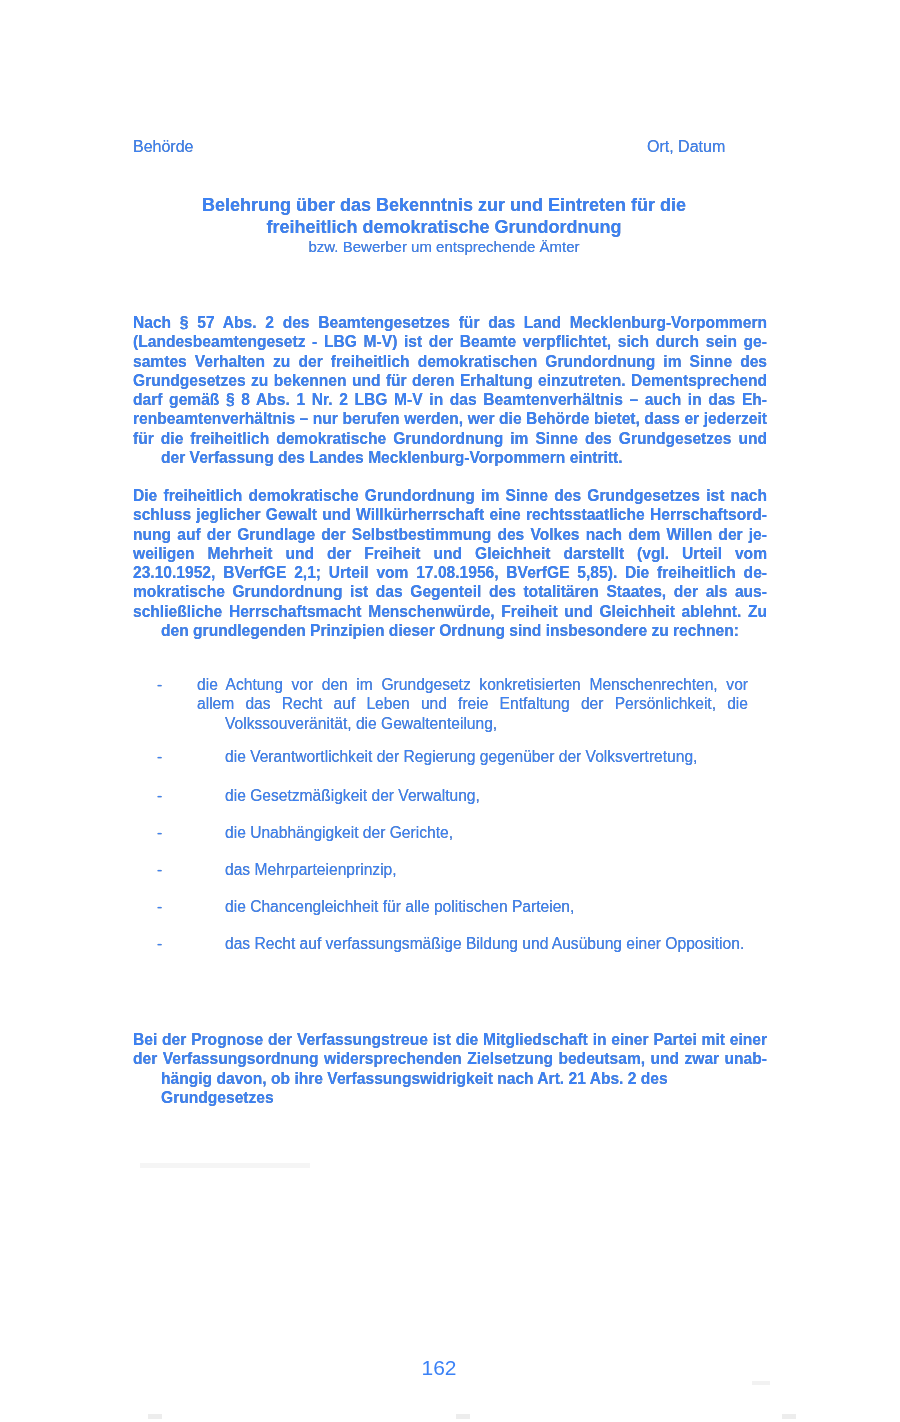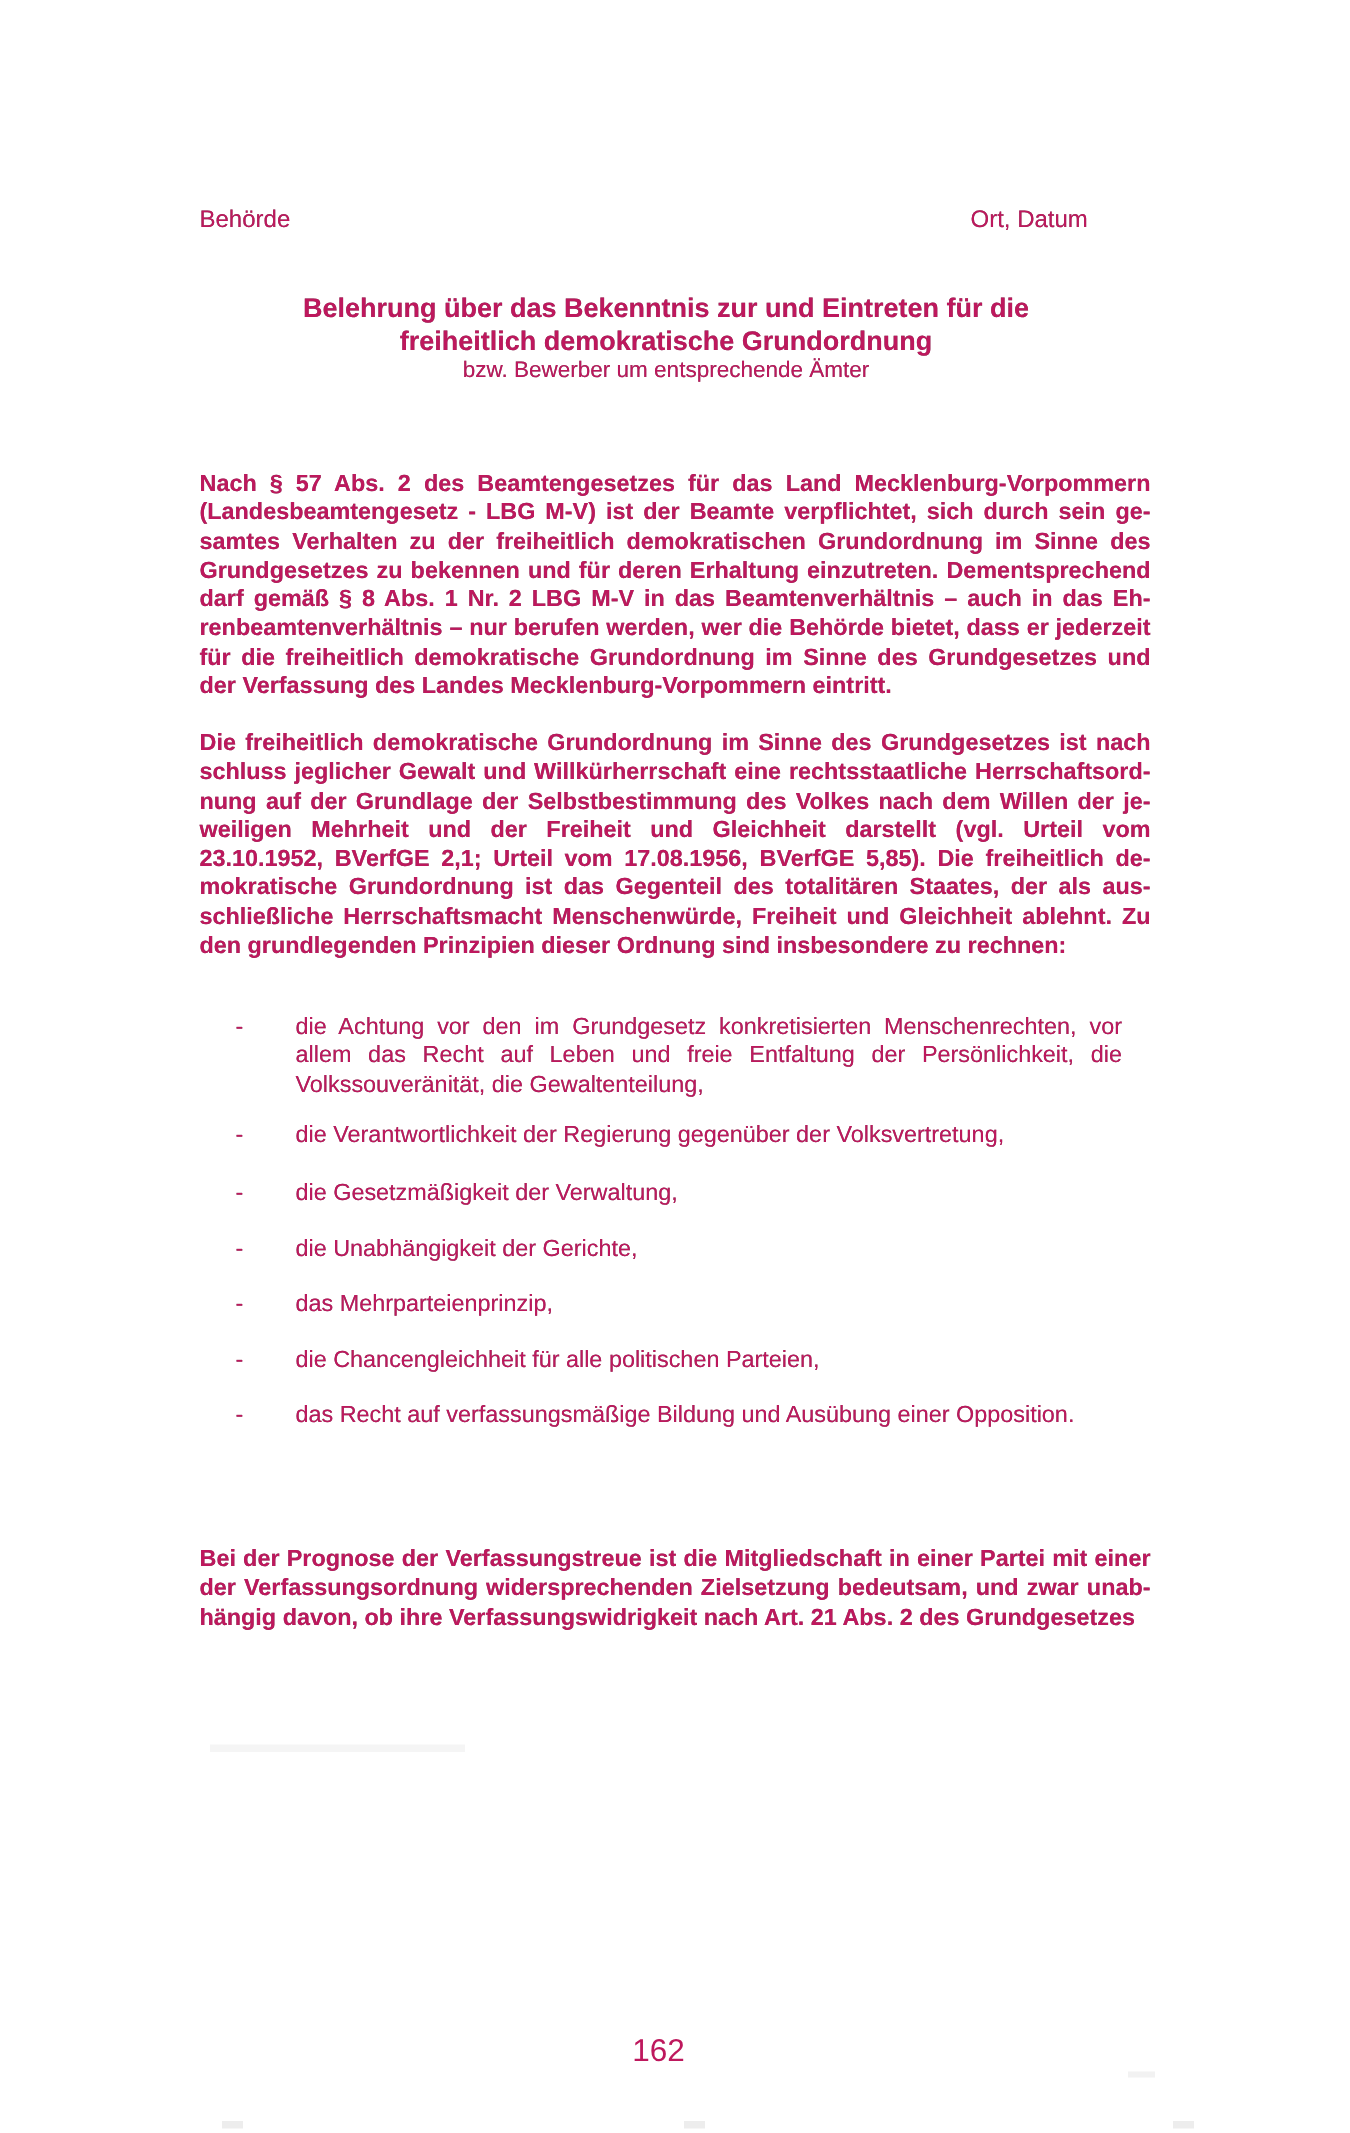--- a/index.html
+++ b/index.html
@@ -6,21 +6,21 @@
     margin: 0;
     padding: 0;
     background: #ffffff;
   }
   .doc {
     position: relative;
     width: 900px;
     height: 1422px;
     background: #ffffff;
     font-family: "Liberation Sans", sans-serif;
-    color: #be185d;
+    color: #3b82f6;
     overflow: hidden;
     text-shadow: 0 0 0.35px rgba(0,0,0,0.55);
   }
   .hdr {
     position: absolute;
     top: 138px;
     font-size: 16px;
   }
   #hdr-left  { left: 133px; }
   #hdr-right { left: 647px; }
@@ -48,20 +48,21 @@
     line-height: 19.3px;
     font-weight: bold;
   }
   .para .line, .btxt .line {
     text-align: justify;
     text-align-last: justify;
   }
   .para .line.last, .btxt .line.last {
     text-align: left;
     text-align-last: left;
+    margin-left: 28px;
   }
   .bullet {
     position: absolute;
     left: 133px;
     width: 634px;
     font-size: 15.6px;
     line-height: 19.3px;
   }
   .dash {
     position: absolute;

